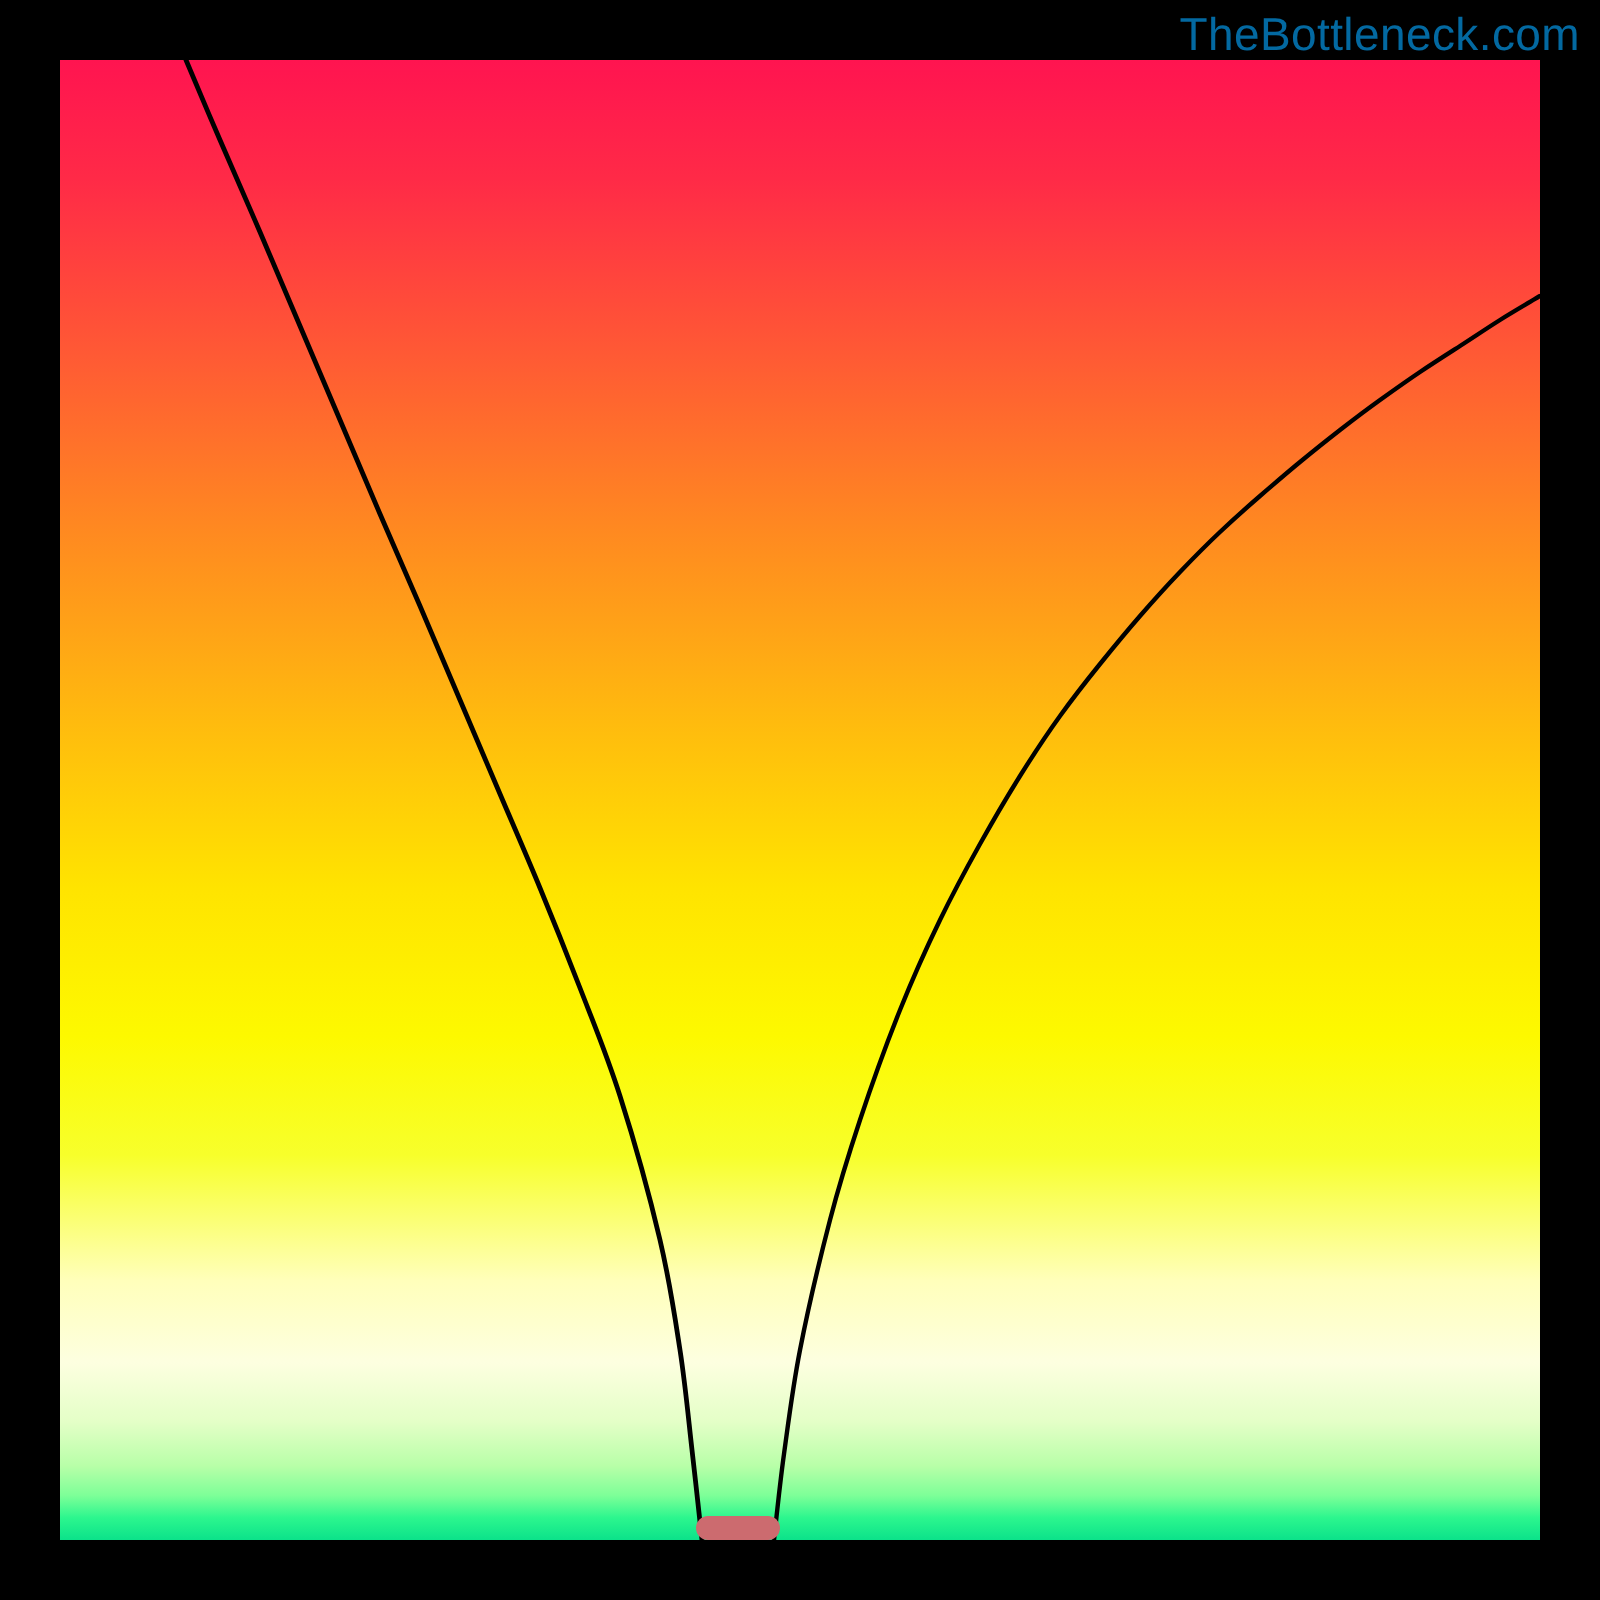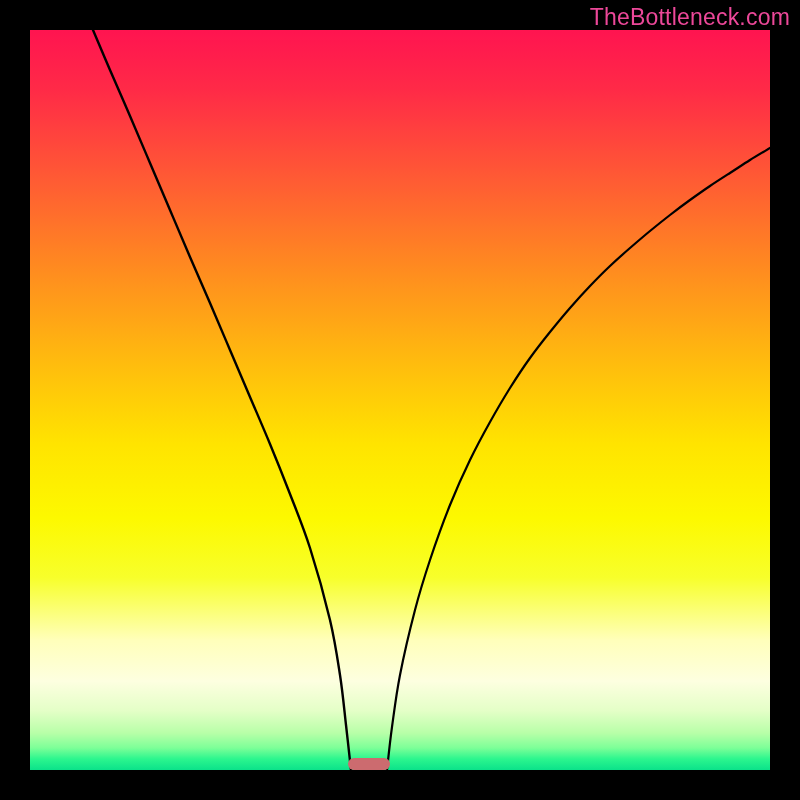--- a/index.html
+++ b/index.html
@@ -55,21 +55,21 @@
   .marker {
     position: absolute;
     background: #cc6b6f;
     border-radius: 6px;
   }
 
   .watermark {
     position: absolute;
     top: 4px;
     right: 10px;
-    color: #ec4899;
+    color: #0369a1;
     font-size: 23px;
     font-weight: 400;
     letter-spacing: 0.2px;
     user-select: none;
   }
 </style>
 </head>
 <body>
 
 <div class="frame">

